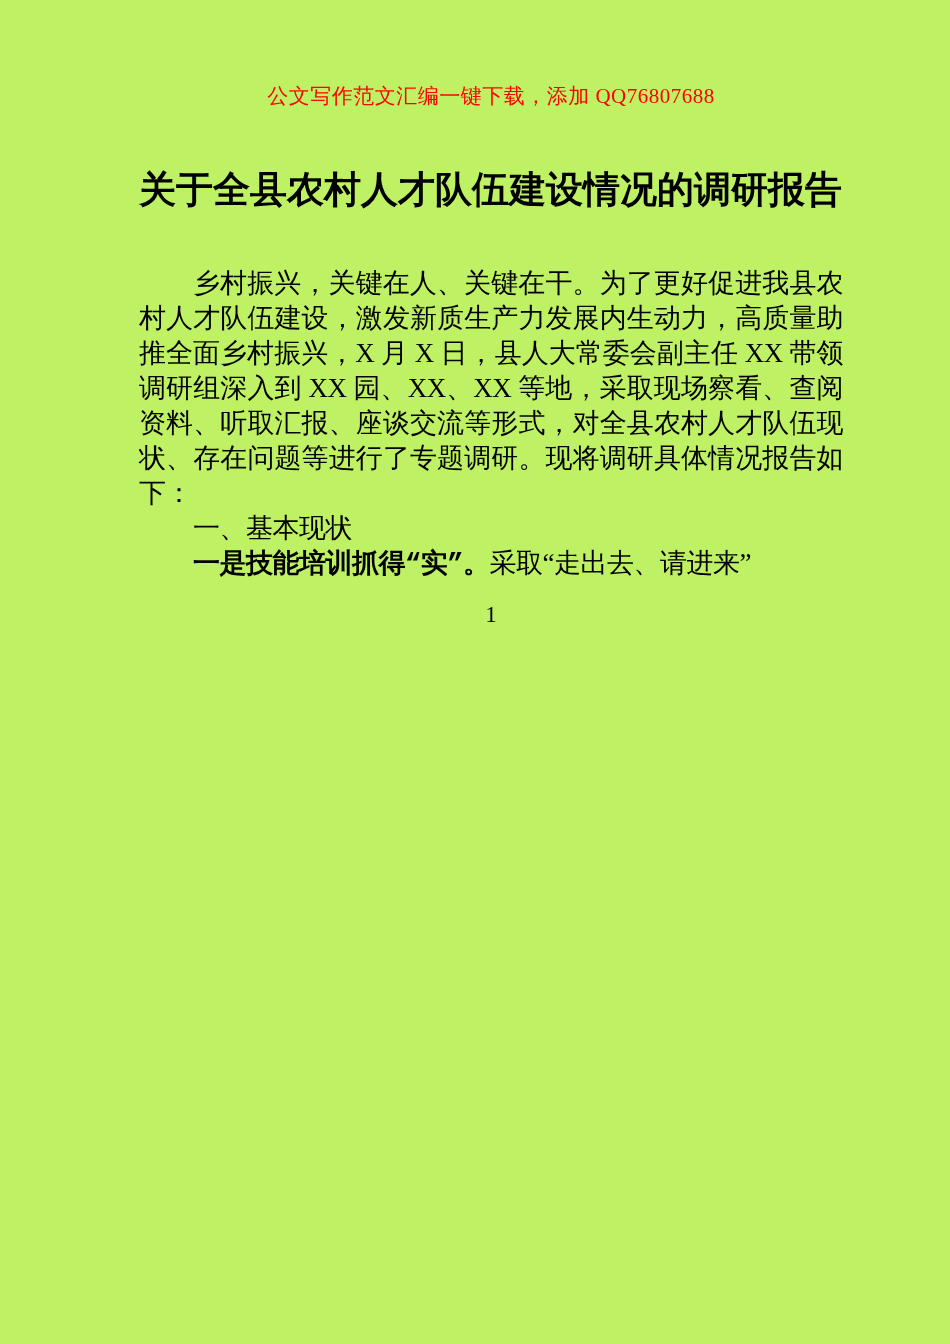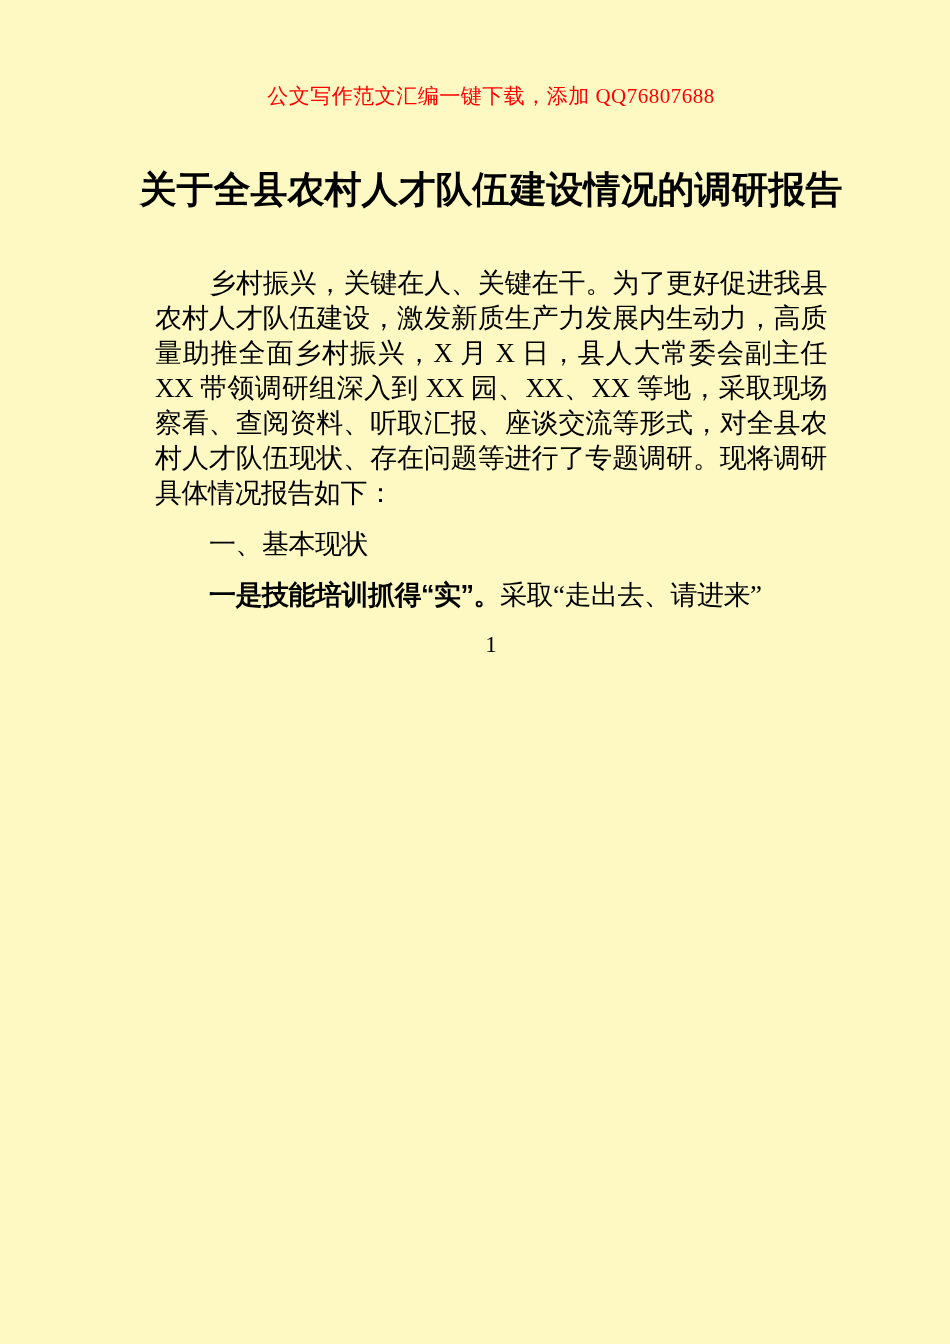--- a/index.html
+++ b/index.html
@@ -4,62 +4,61 @@
 <style>
   html, body {
     margin: 0;
     padding: 0;
     background: #ffffff;
   }
   .page {
     position: relative;
     width: 950px;
     height: 1344px;
-    background: #fef9c3;
+    background: #bef264;
     box-sizing: border-box;
     padding: 84px 107px 0 139px;
     font-family: "Liberation Serif", "DejaVu Serif", serif;
     color: #000000;
     overflow: hidden;
   }
   .header-notice {
     color: #ff0000;
     font-size: 21px;
     line-height: 24px;
     text-align: center;
     letter-spacing: 0.5px;
   }
   .doc-title {
     margin-top: 46px;
     font-size: 37px;
     font-weight: bold;
     line-height: 72px;
-    text-align: center;
     font-family: "Liberation Sans", "DejaVu Sans", sans-serif;
   }
   .doc-body {
     margin-top: 40px;
     font-size: 27px;
     line-height: 35px;
     letter-spacing: -0.5px;
     text-align: justify;
   }
   .para {
-    margin: 16px;
+    margin: 0;
     text-indent: 2em;
   }
   .section-heading {
-    margin: 16px;
+    margin: 0;
     text-indent: 2em;
     font-weight: normal;
     font-size: 27px;
   }
   .lead-bold {
     font-weight: bold;
-    font-family: Liberation Sans, sans-serif;
+    font-family: Liberation Mono, monospace;
   }
   .page-number {
     margin-top: 18px;
     text-align: center;
     font-size: 23px;
     line-height: 28px;
   }
 </style>
 </head>
 <body>

